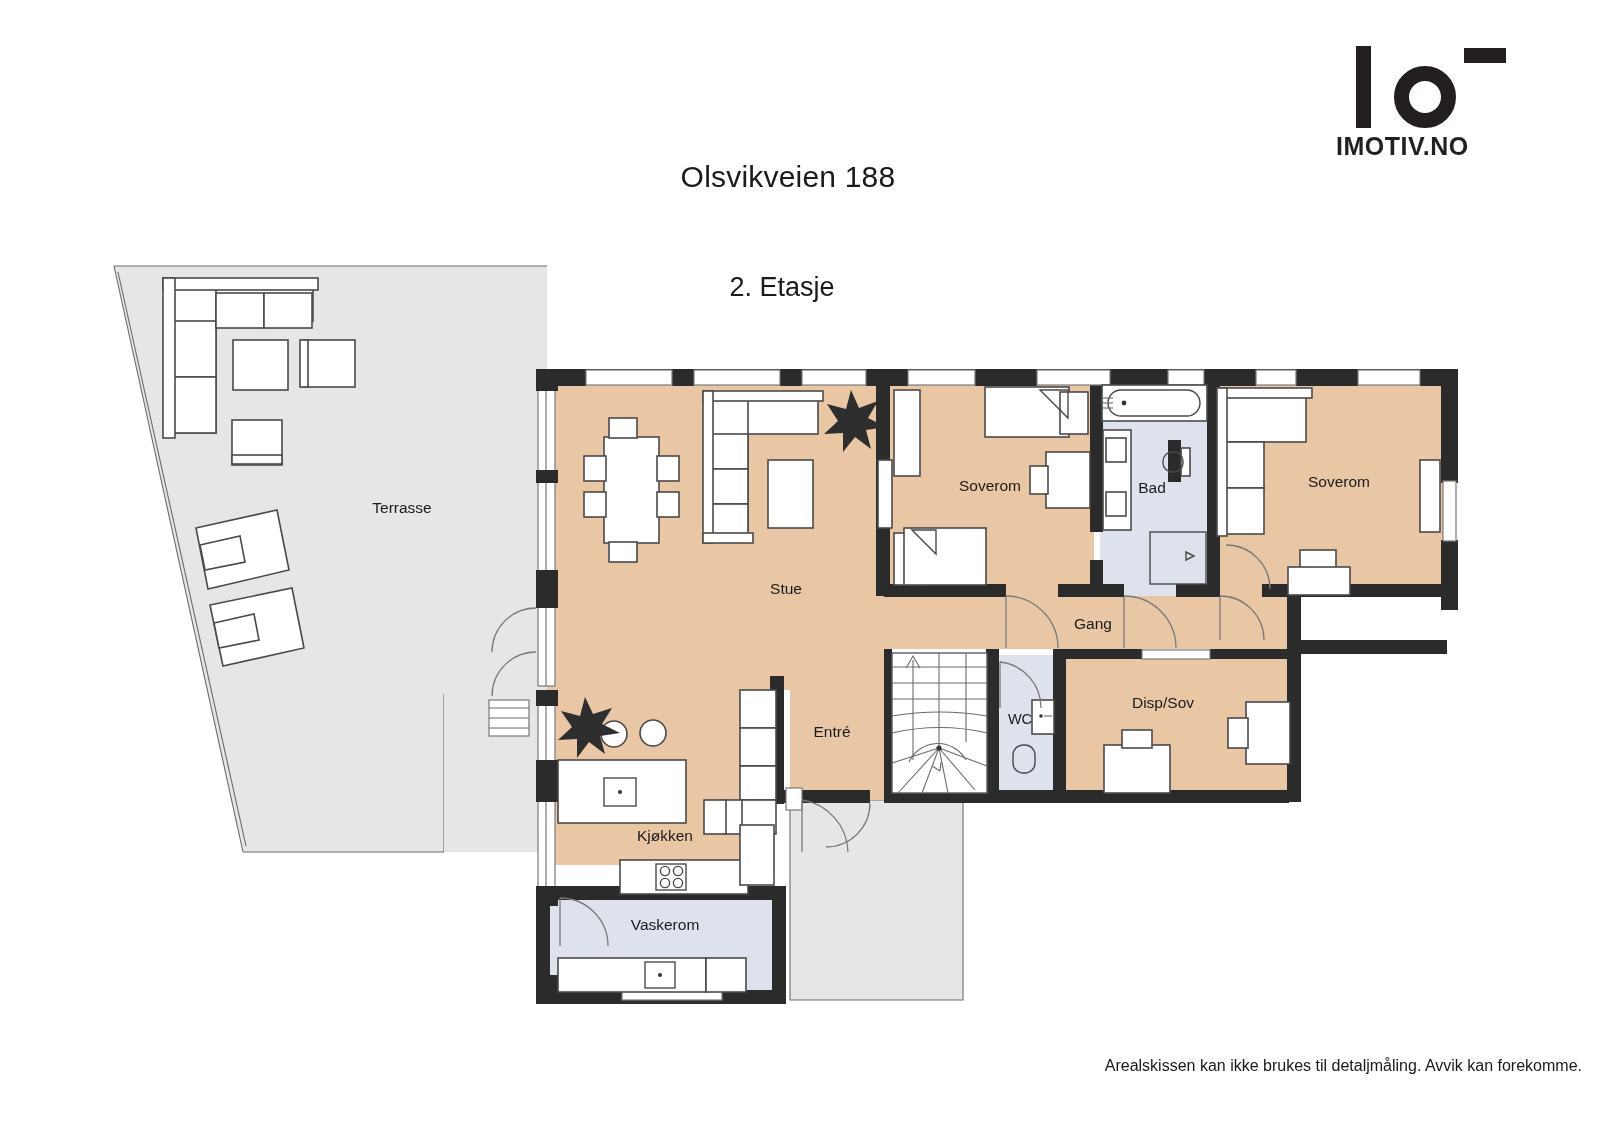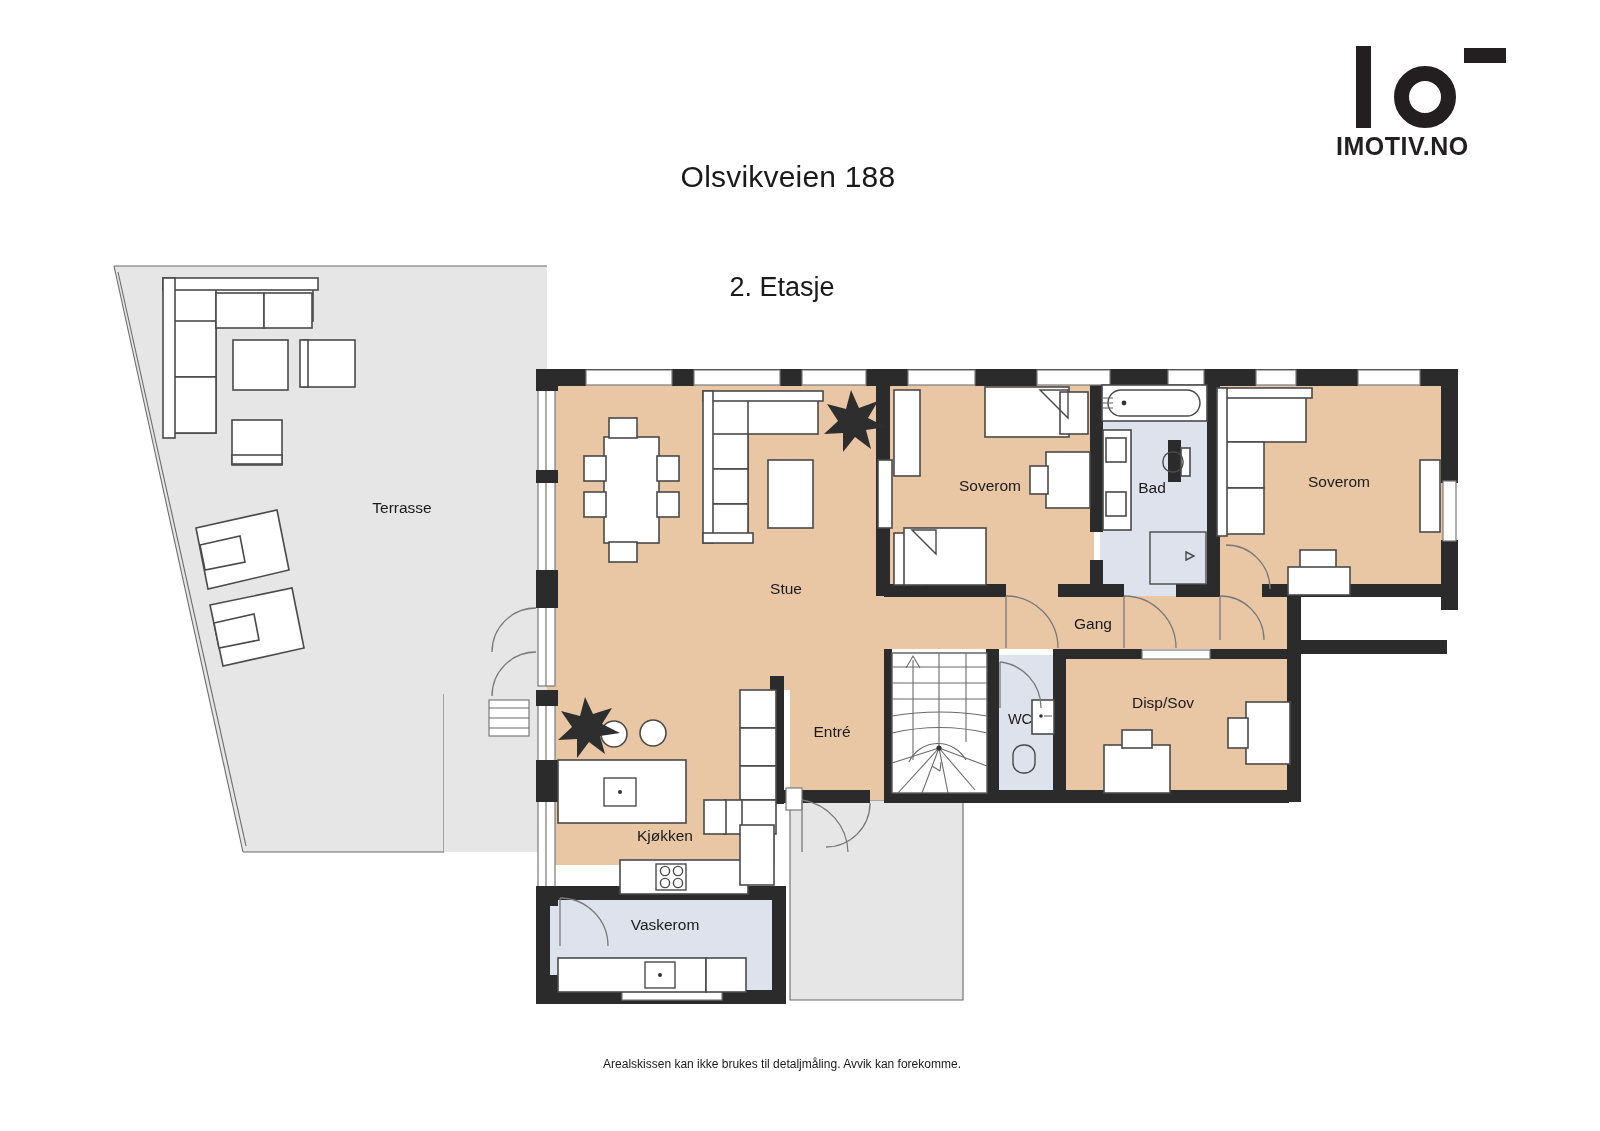--- a/index.html
+++ b/index.html
@@ -44,21 +44,21 @@
   }
   .plan-sub{
     position:absolute; left:0; right:0; top:228px;
     text-align:center; font-size:27px; color:#1a1a1a;margin-top:44px;
   }
   .plan-title span, .plan-sub span{ position:relative; left:-12px; }
   .plan-sub span{ left:-18px; }
 
   .footer-note{
     position:absolute; left:0; right:0; top:1057px;
-    text-align:center; font-size:12px; color:#1a1a1a;
+    text-align:right; font-size:16px; color:#1a1a1a;
   }
   .footer-note span{ position:relative; left:-18px; }
 
   
   .plan{
     position:absolute; left:0; top:0; width:1600px; height:1131px;
   }
   .plan svg{ display:block; }
 </style>
 </head>

